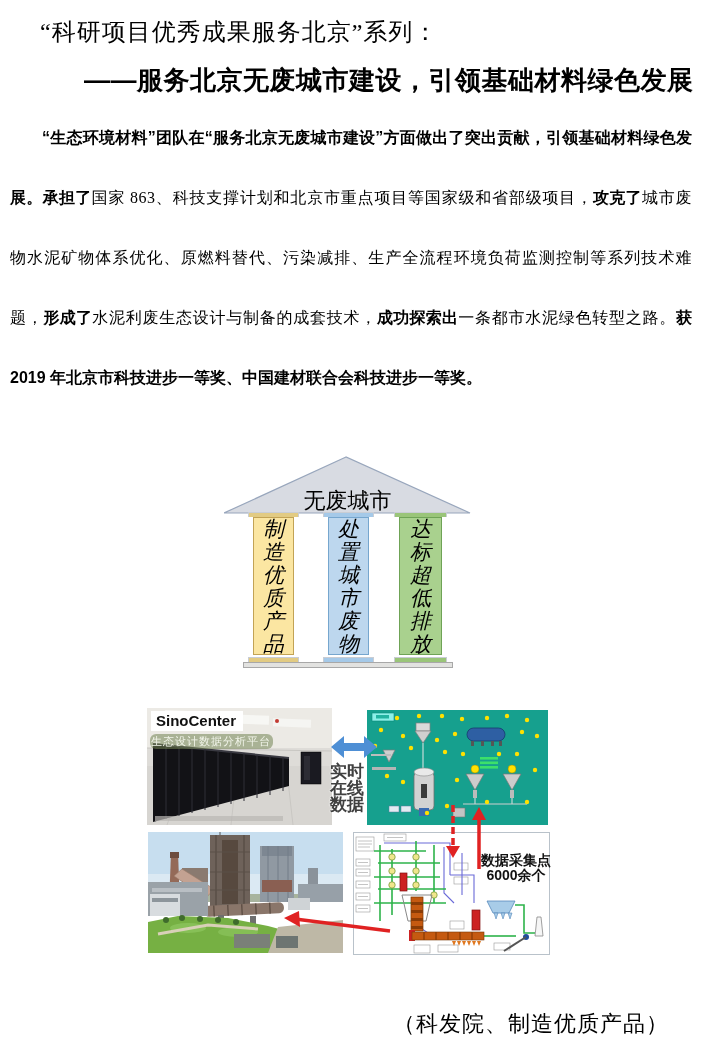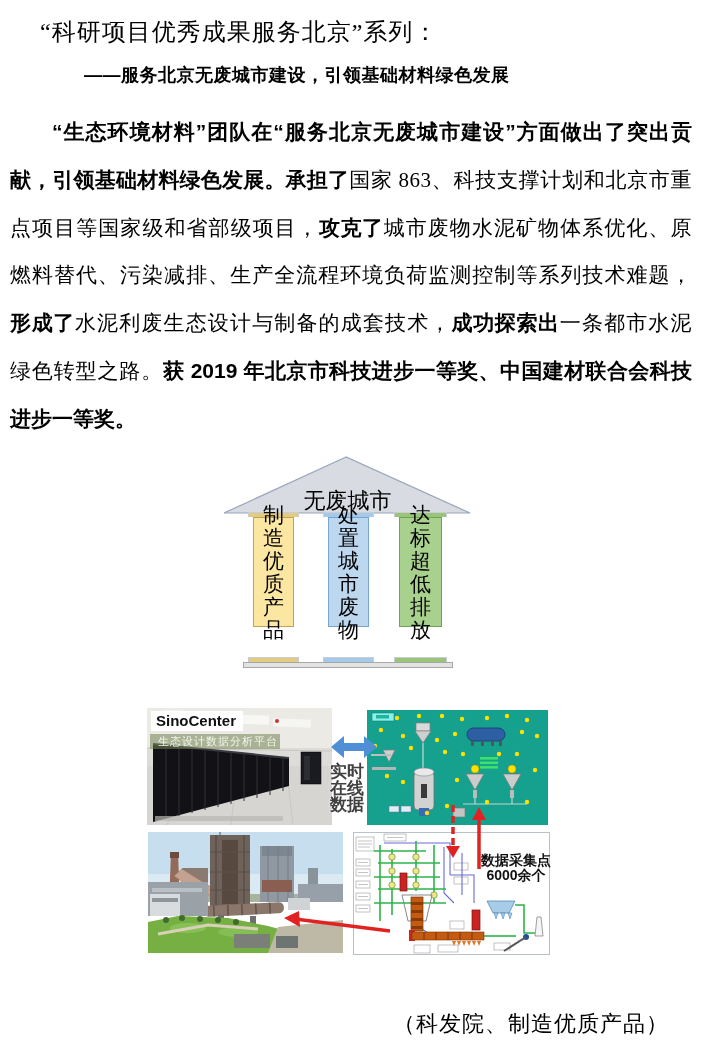--- a/index.html
+++ b/index.html
@@ -1,58 +1,58 @@
 <!DOCTYPE html>
 <html><head>
 <meta charset="utf-8">
 <style>
   html,body{margin:0;padding:0;}
   .page{position:relative;width:701px;height:1063px;background:#ffffff;overflow:hidden;
         font-family:"Liberation Serif",serif;color:#000;}
   
   .series-title{position:absolute;left:40px;top:16px;font-size:24px;letter-spacing:1px;}
-  .subtitle{position:absolute;left:84px;top:63px;font-size:18px;font-weight:700;
+  .subtitle{position:absolute;left:84px;top:63px;font-size:26px;font-weight:700;
             font-family:"Liberation Sans",sans-serif;letter-spacing:0.5px;}
   
-  .para{position:absolute;left:10px;top:108px;width:682px;font-size:21px;line-height:47px;
+  .para{position:absolute;left:10px;top:108px;width:682px;font-size:16px;line-height:60px;
         text-align:justify;text-indent:2em;letter-spacing:0.5px;}
   .para .seg-b{font-weight:700;font-family:"Liberation Sans",sans-serif;letter-spacing:0;}
   
   .temple{position:absolute;left:224px;top:455px;width:247px;height:242px;}
   .temple svg{position:absolute;left:0;top:0;}
   .roof-label{position:absolute;left:0;top:21px;width:247px;text-align:center;font-size:22px;
               font-family:Liberation Sans, sans-serif;margin-top:10px;}
   .pillar{position:absolute;top:57px;height:150px;}
   .pillar .cap{position:absolute;left:0;width:100%;height:5px;border:1px solid #c9cdd4;border-bottom:none;box-sizing:border-box;}
   .pillar .cap.top{top:0;}
   .pillar .cap.bot{top:145px;}
-  .pillar .shaft{position:absolute;top:5px;left:5px;right:5px;height:110px;border:1px solid;box-sizing:border-box;
-                 display:flex;align-items:center;justify-content:center;}
+  .pillar .shaft{position:absolute;top:5px;left:5px;right:5px;height:138px;border:1px solid;box-sizing:border-box;
+                 display:flex;align-items:center;justify-content:center;font-style:italic;}
   .pillar .shaft .vtext{width:1.05em;font-size:21px;line-height:23px;text-align:center;word-break:break-all;
                         font-family:"Liberation Sans",sans-serif;}
   .pil-0{left:24px;width:51px;}
   .pil-1{left:99px;width:51px;}
   .pil-2{left:170px;width:53px;}
   .plinth{position:absolute;left:19px;top:207px;width:210px;height:6px;background:#e2e2e0;
           border:1px solid #a8a8a8;box-sizing:border-box;}
   .base{position:absolute;left:2px;top:213px;width:244px;height:27px;background:#d9d9d9;
         border:1px solid #8f8f8f;box-sizing:border-box;display:flex;align-items:center;justify-content:center;
         font-size:19px;font-family:"Liberation Sans",sans-serif;}
   
   .figure{position:absolute;left:147px;top:707px;width:403px;height:250px;}
   .ph{position:absolute;overflow:hidden;}
   .ph-server{left:0;top:1px;width:185px;height:117px;}
   .ph-dcs{left:220px;top:3px;width:181px;height:115px;}
   .ph-plant{left:1px;top:125px;width:195px;height:121px;}
   .ph-flow{left:206px;top:125px;width:197px;height:123px;background:#fff;border:1px solid #b9c2ca;box-sizing:border-box;}
   .sino-brand{position:absolute;left:4px;top:3px;background:#fff;padding:1px 7px 2px 5px;
               font-family:"Liberation Sans",sans-serif;font-weight:700;font-size:15px;color:#111;}
   .sino-cap{position:absolute;left:3px;top:26px;width:122px;height:15px;background:rgba(115,132,84,0.55);
-            color:#f2f5ea;font-size:11px;line-height:15px;padding-left:8px;letter-spacing:1px;
-            font-family:"Liberation Sans",sans-serif;}
+            color:#f2f5ea;font-size:11px;line-height:15px;padding-left:1px;letter-spacing:1px;
+            font-family:"Liberation Sans",sans-serif;border-radius:6px;}
   .realtime{position:absolute;left:181px;top:57px;width:38px;text-align:center;z-index:7;
             font-family:"Liberation Sans",sans-serif;font-weight:700;font-size:17px;line-height:16.5px;
             text-shadow:0 0 2px #fff,0 0 2px #fff;}
   .collect{position:absolute;z-index:7;font-family:"Liberation Sans",sans-serif;font-weight:700;
            font-size:14px;color:#111;text-align:center;}
   .collect.l1{left:334px;top:130px;width:70px;margin-top:30px;}
   .collect.l2{left:326px;top:145px;width:86px;}
   .overlay{position:absolute;left:0;top:0;z-index:6;pointer-events:none;}
   
   .credit{position:absolute;left:393px;top:1009px;font-size:22px;letter-spacing:1px;}

